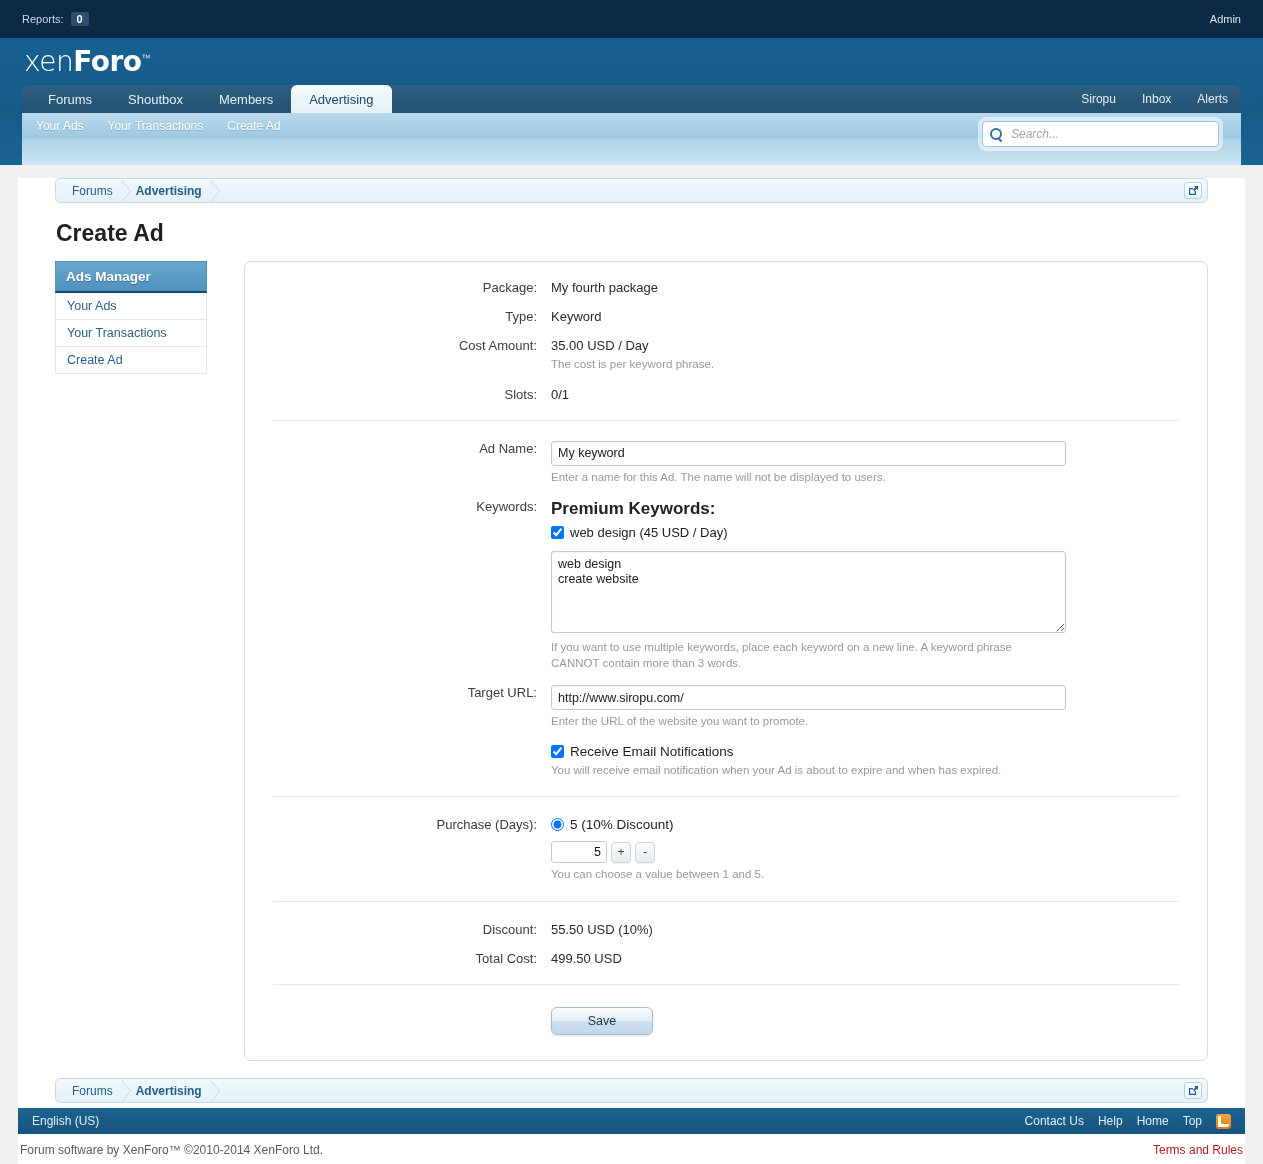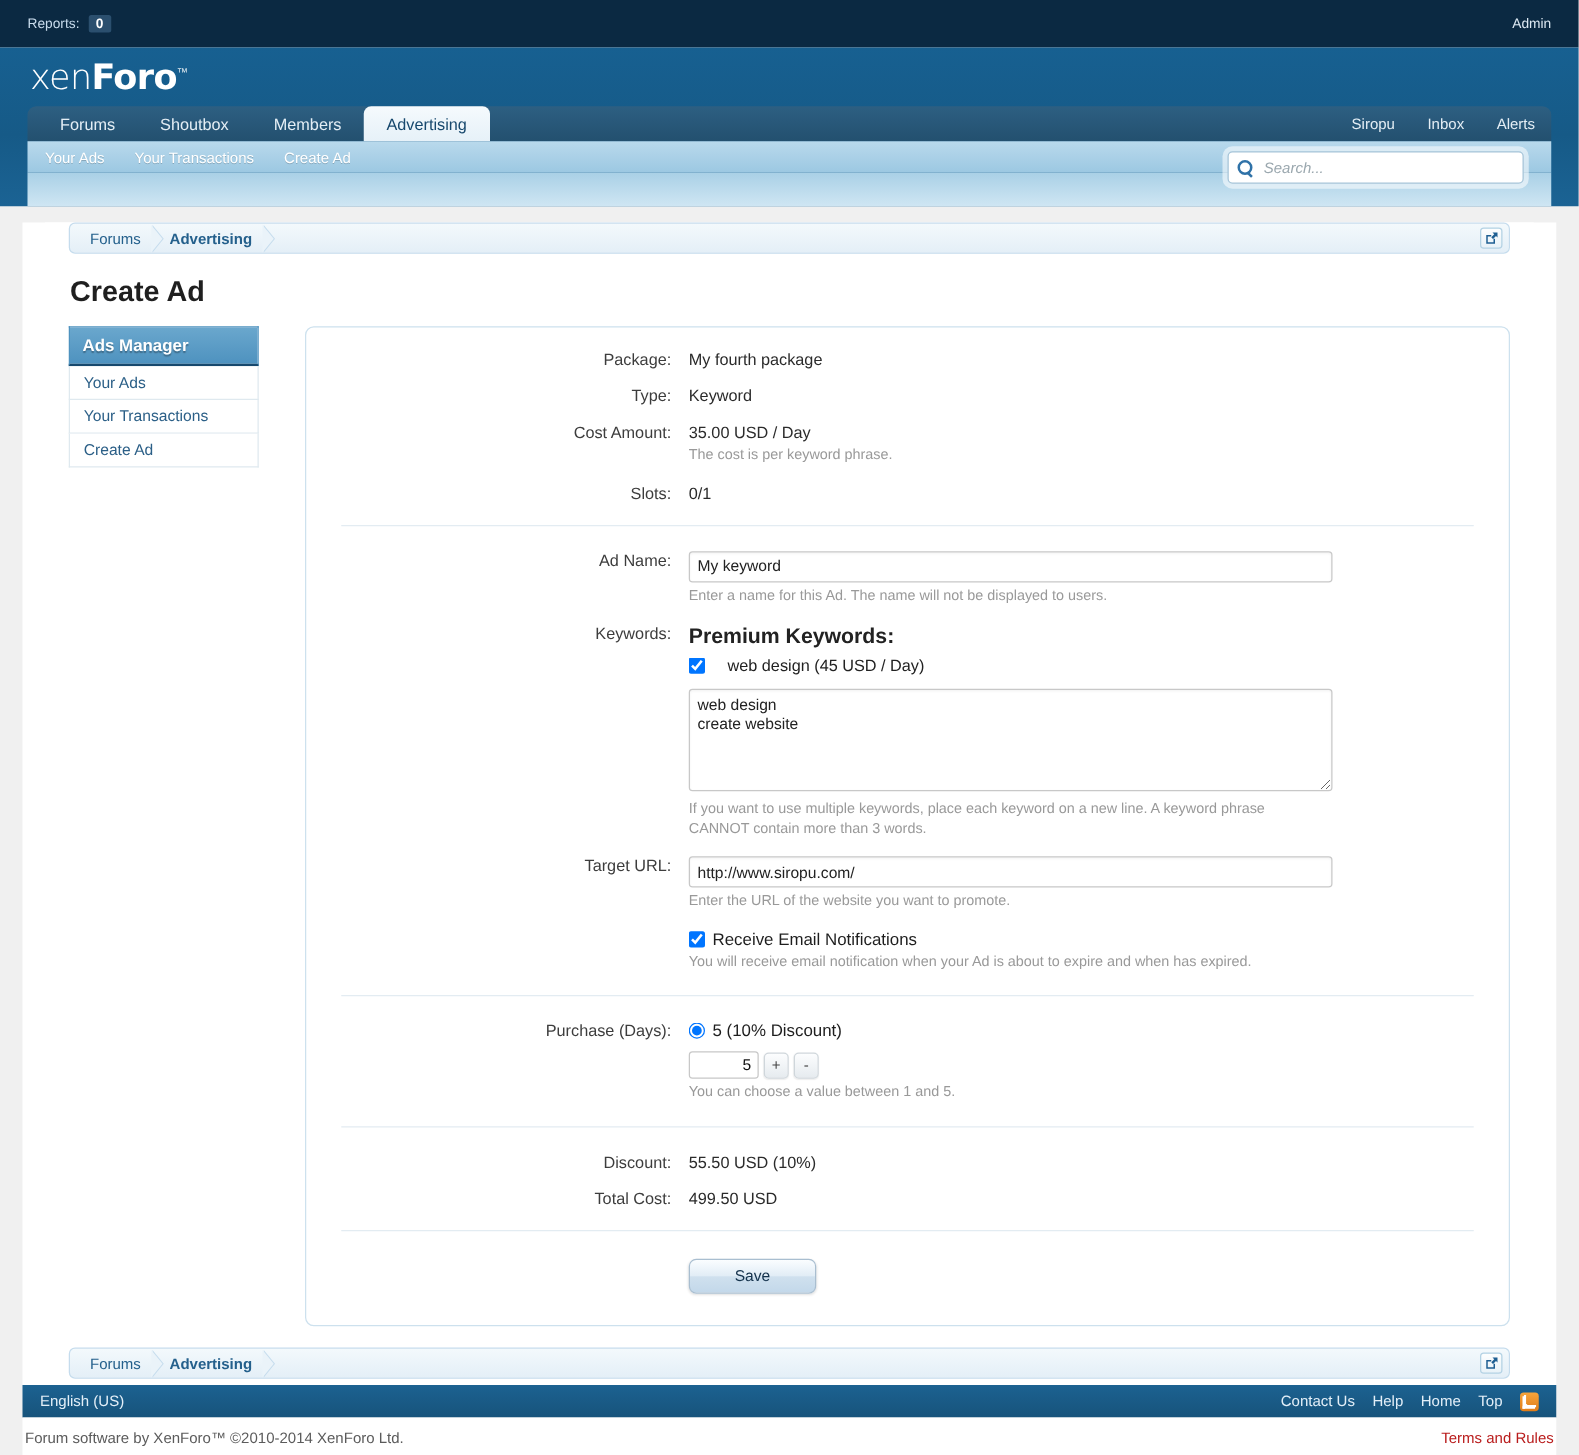--- a/index.html
+++ b/index.html
@@ -252,21 +252,21 @@
     border-radius: 3px;
     padding: 5px 6px;
     font-family: "Liberation Sans", sans-serif;
     font-size: 12.5px; color: #222;
     outline: none; resize: vertical;
     line-height: 1.2;
     background: #fff;
     box-shadow: inset 0 1px 2px rgba(0,0,0,.05);
   }
   .kw-title { font-weight: bold; font-size: 17px; color: #222; margin-bottom: 6px; }
-  .kw-line { font-size: 13px; color: #222; margin-bottom: 1px; display: flex; align-items: center; gap: 18px;}
+  .kw-line { font-size: 13px; color: #222; margin-bottom: 1px; display: flex; align-items: center; gap: 6px;}
   .kw-list { margin-bottom: 11px; }
 
   input[type=checkbox], input[type=radio] { margin: 0; vertical-align: middle; }
 
   .checkrow { display: flex; align-items: center; gap: 6px; font-size: 13.5px; color: #1e1e1e; }
 
   .stepper { display: flex; align-items: center; gap: 4px; margin-top: 9px; }
   .stepper input {
     width: 56px; height: 22px;
     border: 1px solid #c8c8c8; border-radius: 3px;

